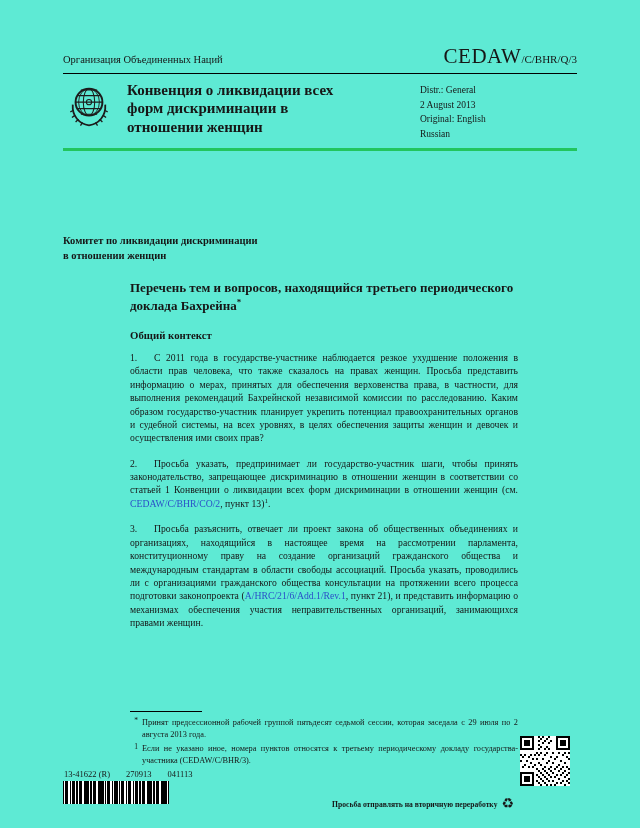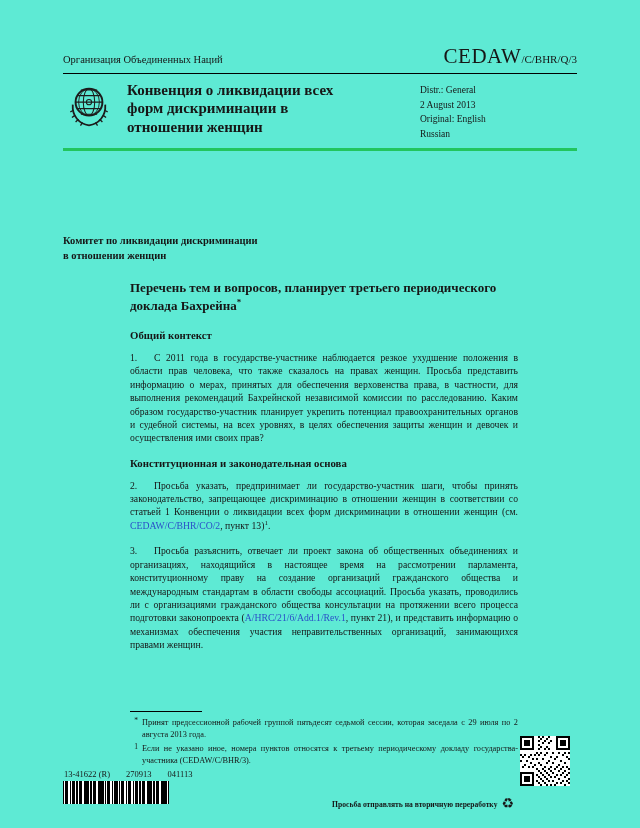--- a/index.html
+++ b/index.html
@@ -105,27 +105,26 @@
       <div>Russian</div>
     </div>
   </div>
 
   <div class="committee">
     <div>Комитет по ликвидации дискриминации</div>
     <div>в отношении женщин</div>
   </div>
 
   <main class="doc-main">
-    <h1 class="report-title"><span>Перечень тем и вопросов, планирует третьего периодического доклада Бахрейна</span><sup>*</sup></h1>
+    <h1 class="report-title"><span>Перечень тем и вопросов, находящийся третьего периодического доклада Бахрейна</span><sup>*</sup></h1>
 
     <h2 class="section-heading">Общий контекст</h2>
 
     <p class="para"><span class="pnum">1.</span><span>С 2011 года в государстве-участнике наблюдается резкое ухудшение положения в области прав человека, что также сказалось на правах женщин. Просьба представить информацию о мерах, принятых для обеспечения верховенства права, в частности, для выполнения рекомендаций Бахрейнской независимой комиссии по расследованию. Каким образом государство-участник планирует укрепить потенциал правоохранительных органов и судебной системы, на всех уровнях, в целях обеспечения защиты женщин и девочек и осуществления ими своих прав?</span></p>
 
-    <h2 class="section-heading second">Конституционная и законодательная основа</h2>
 
     <p class="para"><span class="pnum">2.</span><span>Просьба указать, предпринимает ли государство-участник шаги, чтобы принять законодательство, запрещающее дискриминацию в отношении женщин в соответствии со статьей 1 Конвенции о ликвидации всех форм дискриминации в отношении женщин (см. </span><a href="#" class="doc-link">CEDAW/C/BHR/CO/2</a><span>, пункт 13)</span><sup class="fn-ref">1</sup><span>.</span></p>
 
     <p class="para"><span class="pnum">3.</span><span>Просьба разъяснить, отвечает ли проект закона об общественных объединениях и организациях, находящийся в настоящее время на рассмотрении парламента, конституционному праву на создание организаций гражданского общества и международным стандартам в области свободы ассоциаций. Просьба указать, проводились ли с организациями гражданского общества консультации на протяжении всего процесса подготовки законопроекта (</span><a href="#" class="doc-link">A/HRC/21/6/Add.1/Rev.1</a><span>, пункт 21), и представить информацию о механизмах обеспечения участия неправительственных организаций, занимающихся правами женщин.</span></p>
   </main>
 
   <div class="footnotes">
     <div class="fn-rule"></div>
     <div class="fn">
       <span class="fn-marker">*</span>

